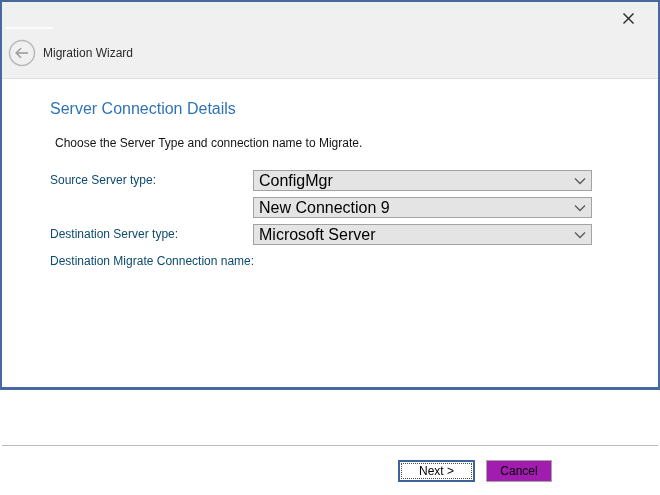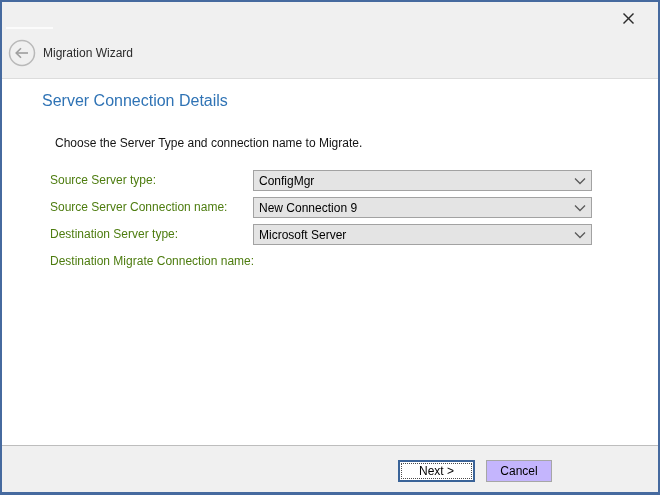--- a/index.html
+++ b/index.html
@@ -10,52 +10,52 @@
     --combo-bg: #e4e4e4;
     --combo-border: #a2a2a2;
     --button-border: #a6a6a6;
     --primary-border: #3a6398;
     --separator: #bdbdbd;
     --text: #1f1f1f;
   }
   html,body{margin:0;padding:0;background:#fff;}
   body{width:660px;height:495px;overflow:hidden;
        font-family:"Liberation Sans", sans-serif; color:var(--text);}
-  .window{position:relative;width:660px;height:495px;box-sizing:border-box;
+  .window{position:relative;width:660px;height:390px;box-sizing:border-box;
           border:2px solid var(--window-border);border-bottom-width:3px;
           background:var(--content-bg);}
   
   .header{position:absolute;left:0;top:0;right:0;height:76px;
           background:var(--header-bg);border-bottom:1px solid #dcdcdc;}
   .drag-highlight{position:absolute;left:4px;top:25px;width:47px;height:2px;
           background:rgba(255,255,255,0.75);}
   .close-btn{position:absolute;top:4px;right:18px;width:24px;height:24px;
           background:transparent;border:none;padding:0;cursor:pointer;
           display:flex;align-items:center;justify-content:center;}
   .back-btn{position:absolute;left:6px;top:37px;width:28px;height:28px;
           background:transparent;border:none;padding:0;cursor:pointer;}
   .wizard-title{position:absolute;left:41px;top:44px;font-size:12px;color:#2b2b2b;}
   
-  .page-title{position:absolute;left:40px;top:90px;margin:0;
+  .page-title{position:absolute;left:40px;top:90px;margin:8px;
           font-size:16px;font-weight:400;color:var(--heading-blue);}
   .instruction{position:absolute;left:45px;top:126px;margin:8px;font-size:12px;color:#141414;}
   .form-row{position:absolute;left:0;width:100%;height:21px;}
   .row-0{top:168px}.row-1{top:195px}.row-2{top:222px}.row-3{top:249px}
-  .field-label{position:absolute;left:48px;line-height:21px;font-size:12px;color:#4d7c0f;}
+  .field-label{position:absolute;left:48px;line-height:21px;font-size:12px;color:#0c4a6e;}
   .combo{position:absolute;left:251px;width:339px;height:21px;box-sizing:border-box;
           background:var(--combo-bg);border:1px solid var(--combo-border);
           display:flex;align-items:center;cursor:default;}
-  .combo-value{font-size:12px;color:#000;padding-left:5px;flex:1;
+  .combo-value{font-size:16px;color:#000;padding-left:5px;flex:1;
           white-space:nowrap;overflow:hidden;}
   .chevron{width:22px;display:flex;align-items:center;justify-content:center;}
   
   .separator{position:absolute;left:0;right:0;top:443px;height:1px;background:var(--separator);}
   .footer{position:absolute;left:0;right:0;top:444px;bottom:0;background:var(--header-bg);padding-left:24px;}
   .btn{position:absolute;top:14px;height:22px;box-sizing:border-box;
-          background:#c4b5fd;border:1px solid var(--button-border);
+          background:#a21caf;border:1px solid var(--button-border);
           font-family:"Liberation Sans", sans-serif;font-size:12px;color:#000;
           padding:0;cursor:pointer;}
   .btn-next{left:396px;width:77px;border:2px solid var(--primary-border);background:#ffffff;}
   .btn-next::before{content:"";position:absolute;inset:1px;border:1px dotted #4a4a4a;
           pointer-events:none;}
   .btn-cancel{left:484px;width:66px;}
   .btn-help{left:562px;width:78px;}
 </style>
 </head>
 <body>
@@ -92,21 +92,20 @@
       <span class="combo-value">ConfigMgr</span>
       <span class="chevron">
         <svg width="12" height="8" viewBox="0 0 12 8">
             <polyline points="1,1.5 6,6.5 11,1.5" fill="none" stroke="#5a5a5a" stroke-width="1.3"></polyline>
           </svg>
       </span>
     </div>
   </div>
 
   <div class="form-row row-1">
-    <span class="field-label">Source Server Connection name:</span>
     <div class="combo">
       <span class="combo-value">New Connection 9</span>
       <span class="chevron">
         <svg width="12" height="8" viewBox="0 0 12 8">
             <polyline points="1,1.5 6,6.5 11,1.5" fill="none" stroke="#5a5a5a" stroke-width="1.3"></polyline>
           </svg>
       </span>
     </div>
   </div>
 

